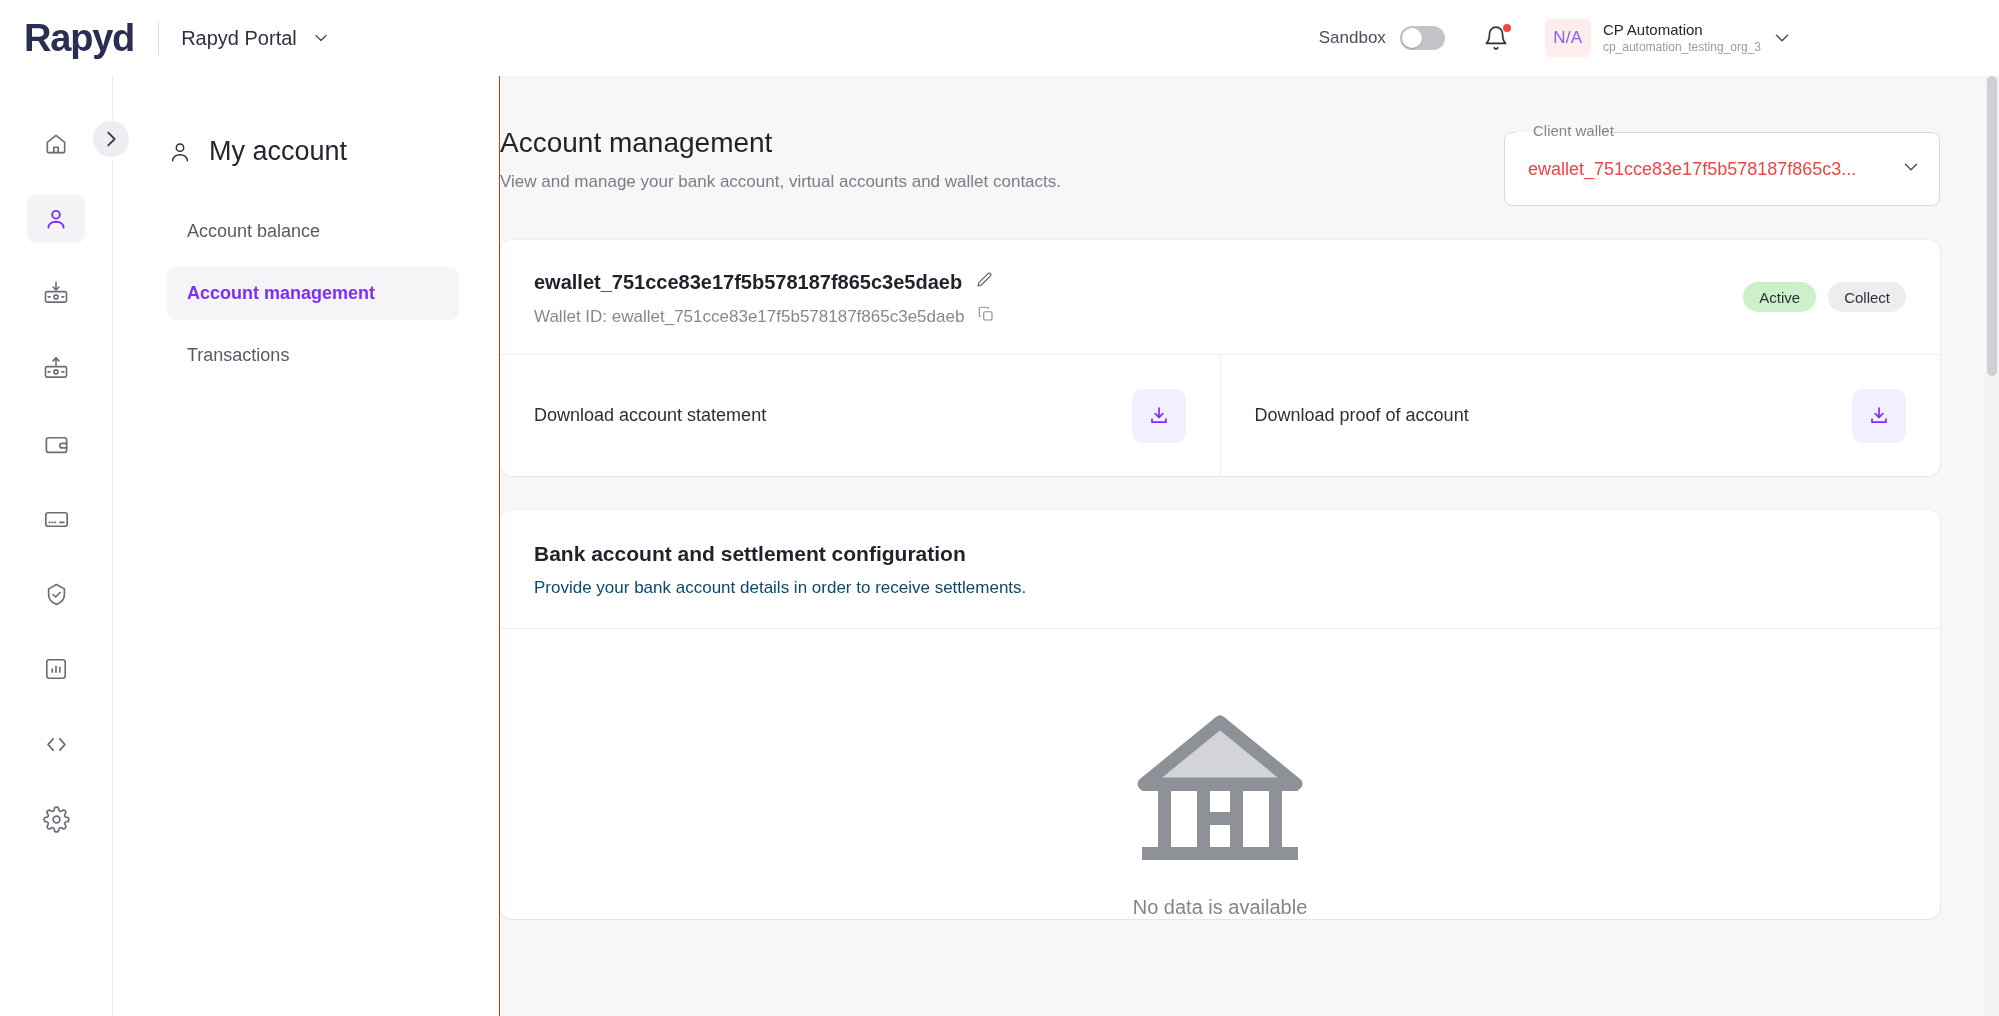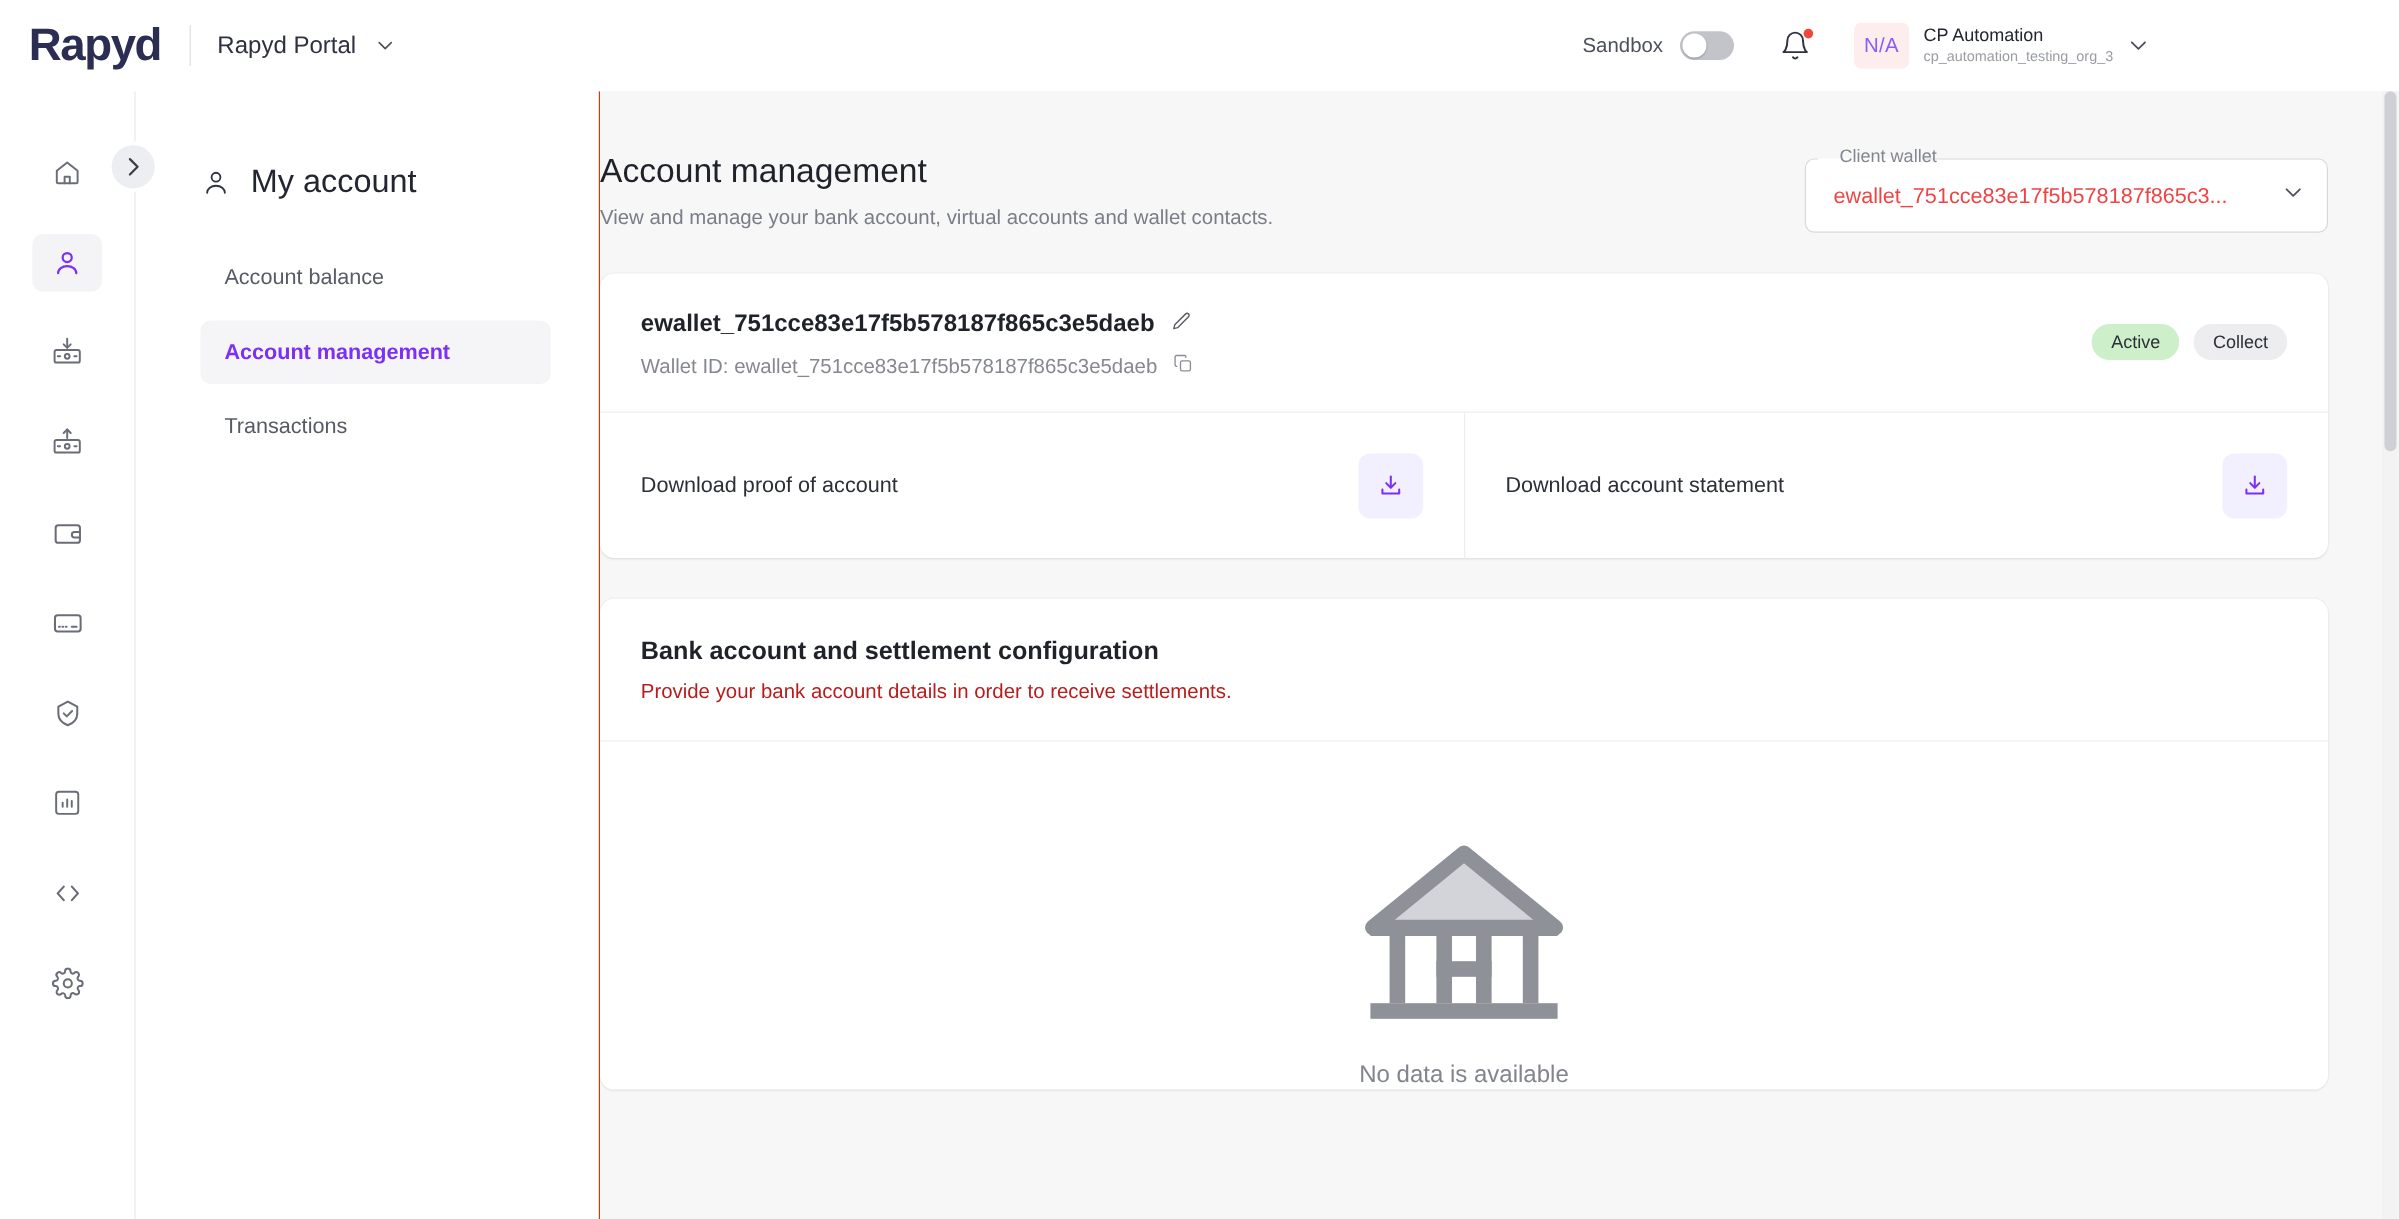--- a/index.html
+++ b/index.html
@@ -108,21 +108,21 @@
   }
   .main-inner { padding: 50px 59px 0 0; margin-left: 0; }
 
   .page-head { display: flex; align-items: flex-start; padding-left: 0; }
   .page-head-text { flex: 1; }
   .page-title { font-size: 28px; color: #1f2229; font-weight: 400; line-height: 34px; }
   .page-sub { font-size: 17px; color: #7a7d88; margin-top: 12px; }
 
   
   .select-field {
-    position: relative; width: 436px; height: 62px; margin-top: 6px;
+    position: relative; width: 436px; height: 74px; margin-top: 6px;
     background: #ffffff; border-radius: 8px; cursor: pointer;
   }
   .select-field fieldset {
     position: absolute; inset: 0; border: 1px solid #d6d8dd; border-radius: 8px;
     padding: 0 10px; margin: 0; pointer-events: none;
   }
   .select-field legend {
     padding: 0 6px; font-size: 14px; line-height: 0; color: transparent;
     max-width: 1000px;
   }
@@ -172,21 +172,21 @@
   .dl-cell + .dl-cell { border-left: 1px solid #eceef1; }
   .dl-label { font-size: 18px; color: #2c2f37; }
   .dl-btn {
     width: 54px; height: 54px; border-radius: 10px; background: #f2effe;
     display: flex; align-items: center; justify-content: center;
     color: #7b2ff7; cursor: pointer;
   }
 
   .section-head { padding: 32px 34px 30px 34px; border-bottom: 1px solid #eceef1; }
   .section-title { font-size: 21px; font-weight: 700; color: #1f2229; }
-  .section-sub { font-size: 17px; color: #b91c1c; margin-top: 12px; }
+  .section-sub { font-size: 17px; color: #0c4a6e; margin-top: 12px; }
   .empty-state {
     min-height: 290px; display: flex; flex-direction: column;
     align-items: center; justify-content: flex-end; padding-top: 58px;
   }
   .empty-text { font-size: 20px; color: #82858d; margin-top: 22px; }
 
   
   .scrollbar {
     position: absolute; top: 76px; right: 0; width: 14px; bottom: 0;
     background: #f3f3f4; z-index: 35;
@@ -391,31 +391,31 @@
             </div>
           </div>
           <div class="chips">
             <span class="chip green">Active</span>
             <span class="chip grey">Collect</span>
           </div>
         </div>
 
         <div class="downloads">
           <div class="dl-cell">
-            <span class="dl-label">Download proof of account</span>
+            <span class="dl-label">Download account statement</span>
             <span class="dl-btn">
               <svg width="24" height="24" viewBox="0 0 24 24" fill="none" stroke="currentColor" stroke-width="1.7" stroke-linecap="round" stroke-linejoin="round">
                   <path d="M12 4v9"></path>
                   <polyline points="8.2 9.6 12 13.4 15.8 9.6"></polyline>
                   <path d="M5 15v3.2h14V15"></path>
                 </svg>
             </span>
           </div>
           <div class="dl-cell">
-            <span class="dl-label">Download account statement</span>
+            <span class="dl-label">Download proof of account</span>
             <span class="dl-btn">
               <svg width="24" height="24" viewBox="0 0 24 24" fill="none" stroke="currentColor" stroke-width="1.7" stroke-linecap="round" stroke-linejoin="round">
                   <path d="M12 4v9"></path>
                   <polyline points="8.2 9.6 12 13.4 15.8 9.6"></polyline>
                   <path d="M5 15v3.2h14V15"></path>
                 </svg>
             </span>
           </div>
         </div>
       </div>

